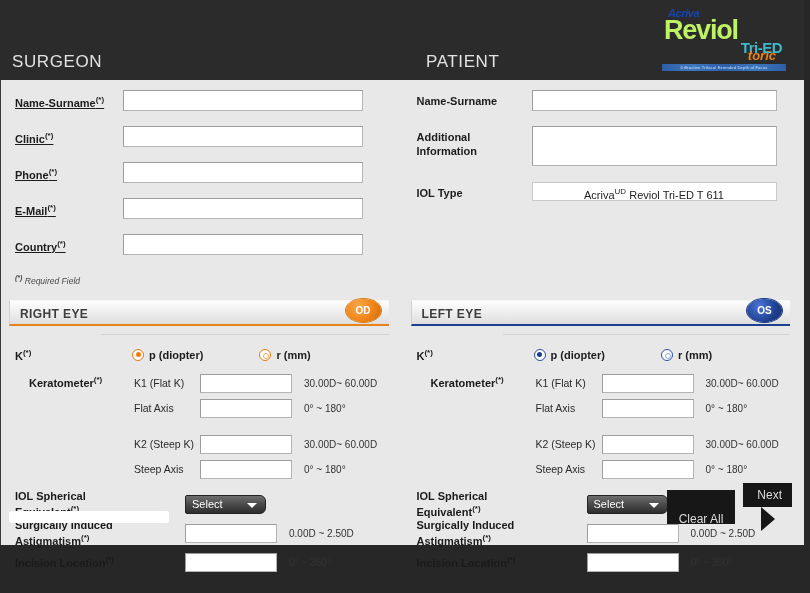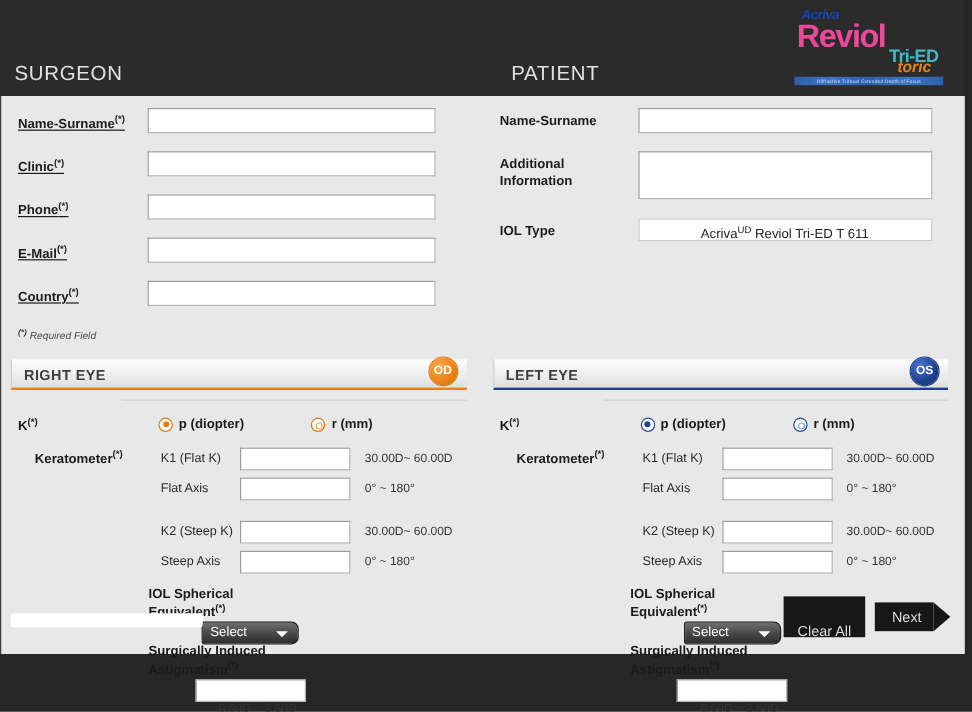--- a/index.html
+++ b/index.html
@@ -49,21 +49,21 @@
     font-style: italic;
     color: #1546b4;
     letter-spacing: -0.4px;
     text-align: left;
     padding-left: 6px;
     margin-bottom: -1px;
   }
   .logo-reviol {
     font-size: 27px;
     font-weight: bold;
-    color: #ec4899;
+    color: #bef264;
     letter-spacing: -1.2px;
     line-height: 0.92;
     text-align: left;
     padding-left: 2px;
   }
   .logo-tried {
     font-size: 15px;
     font-weight: bold;
     color: #3fb8c8;
     letter-spacing: -0.5px;
@@ -214,21 +214,21 @@
     font-size: 12px;
     font-weight: bold;
     color: #3d3d3d;
     letter-spacing: 0.4px;
   }
 
   .eye-badge {
     position: absolute;
     right: 8px;
     top: -2px;
-    width: 23px;
+    width: 35px;
     height: 23px;
     border-radius: 50%;
     text-align: center;
     line-height: 23px;
     font-size: 10px;
     font-weight: bold;
     color: #fff;
   }
   .eye-badge.od {
     background: radial-gradient(circle at 35% 30%, #f9a64a 0%, #ef8417 55%, #c96a0d 100%);
@@ -335,21 +335,20 @@
     padding-left: 12px;
     white-space: nowrap;
   }
 
   
   .lower-row {
     display: flex;
     align-items: center;
     padding-left: 14px;
     min-height: 29px;
-    flex-direction: column;
   }
   .lower-label {
     width: 170px;
     font-size: 11px;
     font-weight: bold;
     line-height: 1.2;
   }
   .lower-label.two-line { padding-right: 4px; }
 
   .select-box {
@@ -411,20 +410,21 @@
     padding: 17px 12px;
     font-family: "Liberation Sans", sans-serif;
     cursor: pointer;
     line-height: 24px;
   }
   .btn-next-wrap {
     display: flex;
     align-items: center;
     margin-left: 8px;
     cursor: pointer;
+    flex-direction: column;
   }
   .btn-next {
     background: #171717;
     color: #dcdcdc;
     font-size: 12px;
     height: 24px;
     padding: 0 10px 0 14px;
     line-height: 24px;
   }
   .btn-next-arrow {

